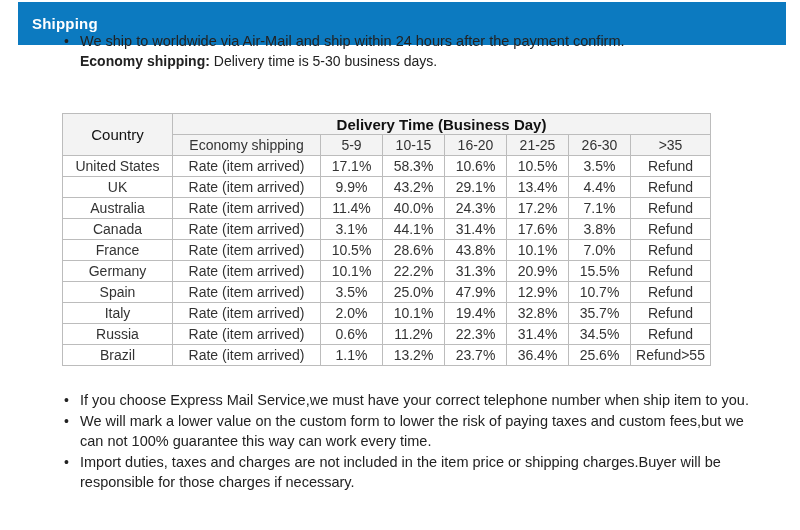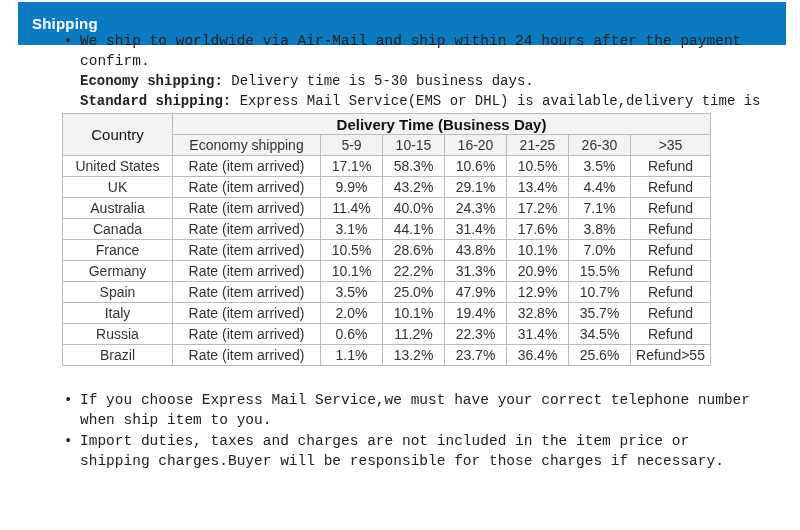--- a/index.html
+++ b/index.html
@@ -43,21 +43,20 @@
   }
   .list-top { left: 62px; top: 31px; width: 700px; }
   .list-bottom { left: 62px; top: 390px; width: 700px; }
 
   .list-item {
     position: relative;
     padding-left: 18px;
     font-size: 14.5px;
     line-height: 20px;
     margin-bottom: 1px;
-    font-family: Liberation Mono, monospace;
   }
   .list-item::before {
     content: "\2022";
     position: absolute;
     left: 2px;
     top: 0;
     font-size: 14px;
     line-height: 20px;
     color: #222222;
   }
@@ -115,23 +114,20 @@
 <div class="banner">
   <span class="banner-title">Shipping</span>
 </div>
 
 <ul class="list list-top">
   <li class="list-item">
     <span>We ship to worldwide via Air-Mail and ship within 24 hours after the payment confirm.</span>
     <div class="sub-line" style="padding-left:0">
       <span class="lbl">Economy shipping:</span><span> Delivery time is 5-30 business days.</span>
     </div>
-    <div class="sub-line" style="padding-left:0">
-      <span class="lbl">Standard shipping:</span><span> Express Mail Service(EMS or DHL) is available,delivery time is 5-10 business days.</span>
-    </div>
   </li>
 </ul>
 
 <table class="ship-table">
   <thead>
     <tr>
       <th class="th-country" rowspan="2">Country</th>
       <th class="th-group" colspan="7">Delivery Time (Business Day)</th>
     </tr>
     <tr>
@@ -243,14 +239,15 @@
       <td>23.7%</td>
       <td>36.4%</td>
       <td>25.6%</td>
       <td>Refund&gt;55</td>
     </tr>
   </tbody>
 </table>
 
 <ul class="list list-bottom">
   <li class="list-item">If you choose Express Mail Service,we must have your correct telephone number when ship item to you.</li>
+  <li class="list-item">We will mark a lower value on the custom form to lower the risk of paying taxes and custom fees,but we can not 100% guarantee this way can work every time.</li>
   <li class="list-item">Import duties, taxes and charges are not included in the item price or shipping charges.Buyer will be responsible for those charges if necessary.</li>
 </ul>
 
 </body></html>

